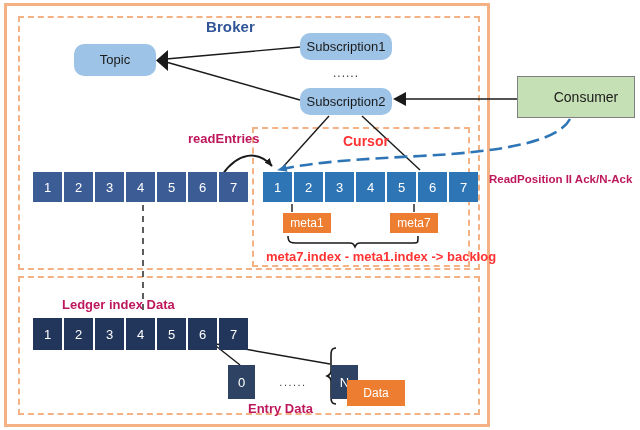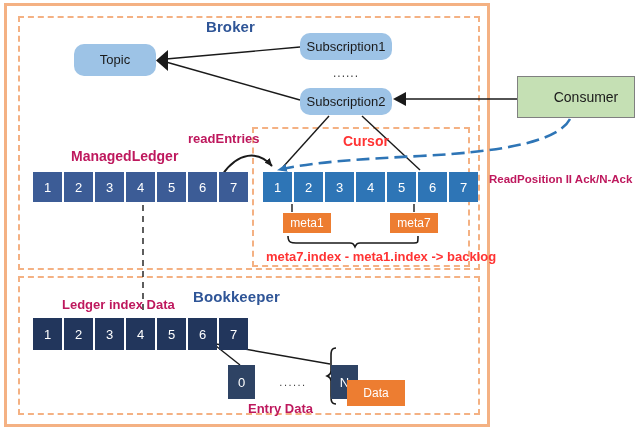--- a/index.html
+++ b/index.html
@@ -156,21 +156,20 @@
 
 <div id="canvas">
 
   <div class="outer-frame"></div>
 
   <div class="dashed-frame" id="broker-frame"></div>
   <div class="dashed-frame" id="bookkeeper-frame"></div>
   <div class="dashed-frame" id="cursor-frame"></div>
 
   <div class="frame-title" id="broker-title">Broker</div>
-  <div class="frame-title" id="bookkeeper-title">Bookkeeper</div>
 
   <svg class="layer" viewBox="0 0 640 430" xmlns="http://www.w3.org/2000/svg">
     <defs>
       <marker id="ah" markerWidth="9" markerHeight="9" refX="7.5" refY="3.4" orient="auto" markerUnits="userSpaceOnUse">
         <path d="M0,0 L8,3.4 L0,6.8 z" fill="#1a1a1a"></path>
       </marker>
       <marker id="ahb" markerWidth="11" markerHeight="11" refX="9" refY="4" orient="auto" markerUnits="userSpaceOnUse">
         <path d="M0,0 L10,4 L0,8 z" fill="#2e75b6"></path>
       </marker>
     </defs>
@@ -217,21 +216,20 @@
   <div class="node rnode" id="topic">Topic</div>
 
   <div class="node rnode" id="subscription1">Subscription1</div>
 
   <div class="node" id="sub-ellipsis">......</div>
 
   <div class="node rnode" id="subscription2">Subscription2</div>
 
   <div class="node" id="consumer">Consumer</div>
 
-  <div class="lbl" id="managedledger-label">ManagedLedger</div>
   <div class="lbl" id="readentries-label">readEntries</div>
 
   <div class="seg-row" id="ml-row">
     <div class="seg">1</div>
     <div class="seg">2</div>
     <div class="seg">3</div>
     <div class="seg">4</div>
     <div class="seg">5</div>
     <div class="seg">6</div>
     <div class="seg">7</div>

